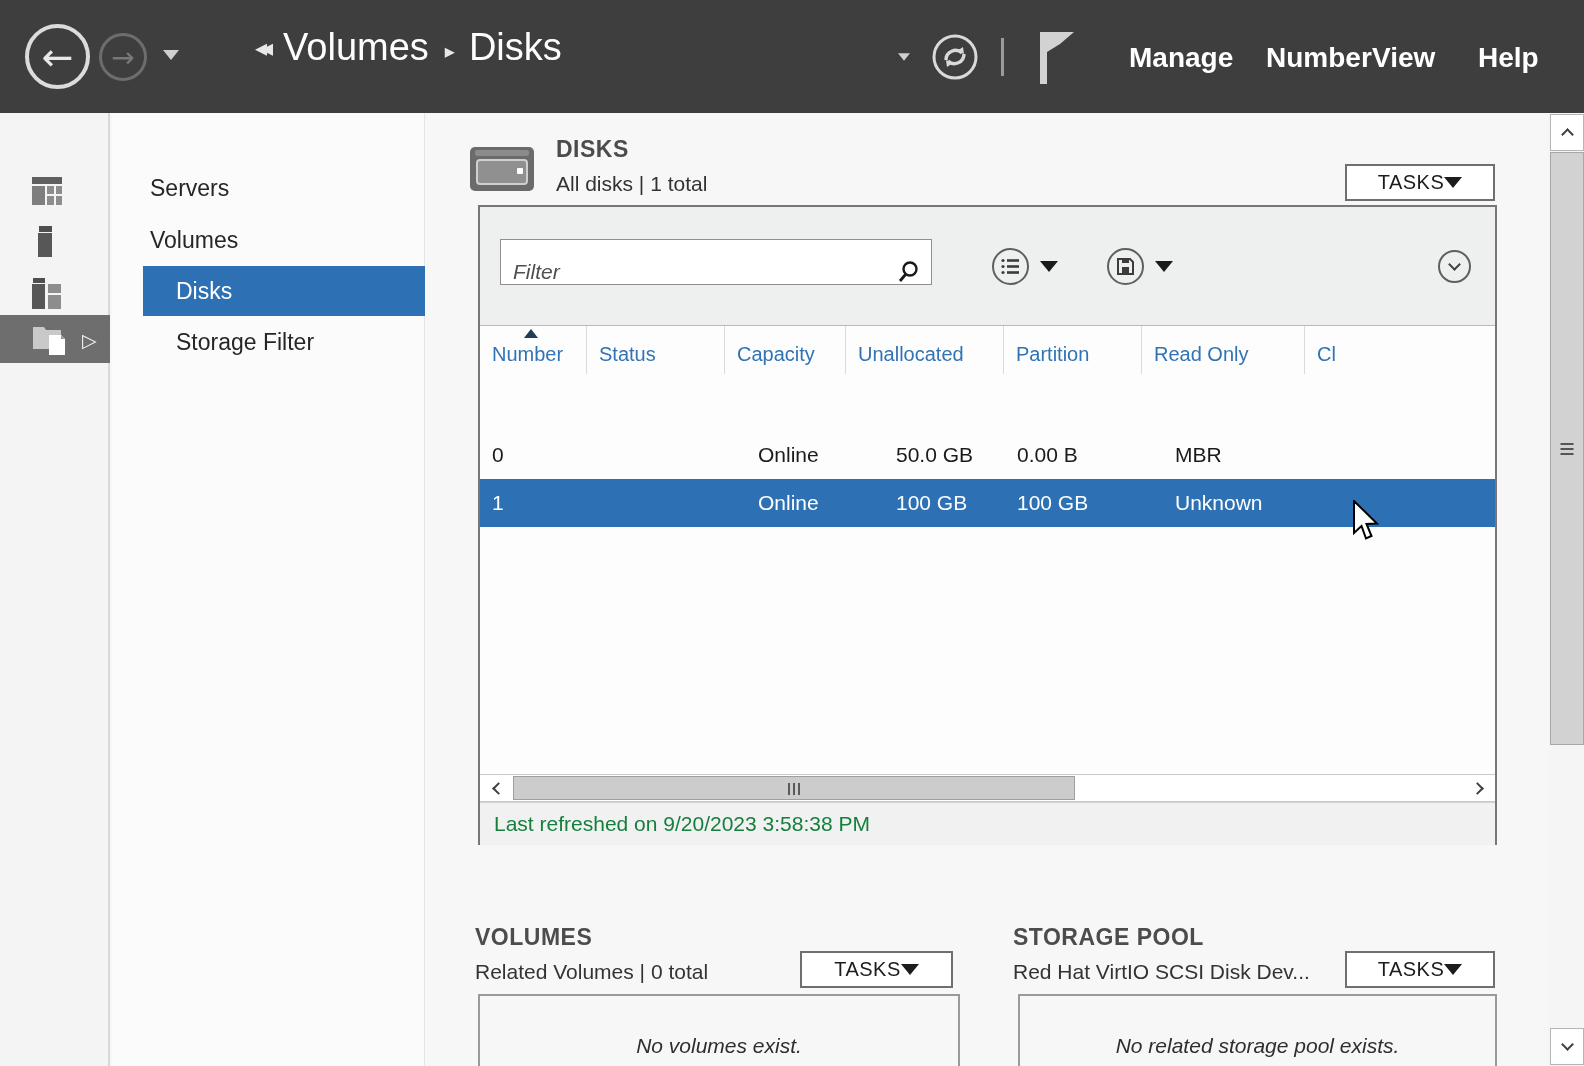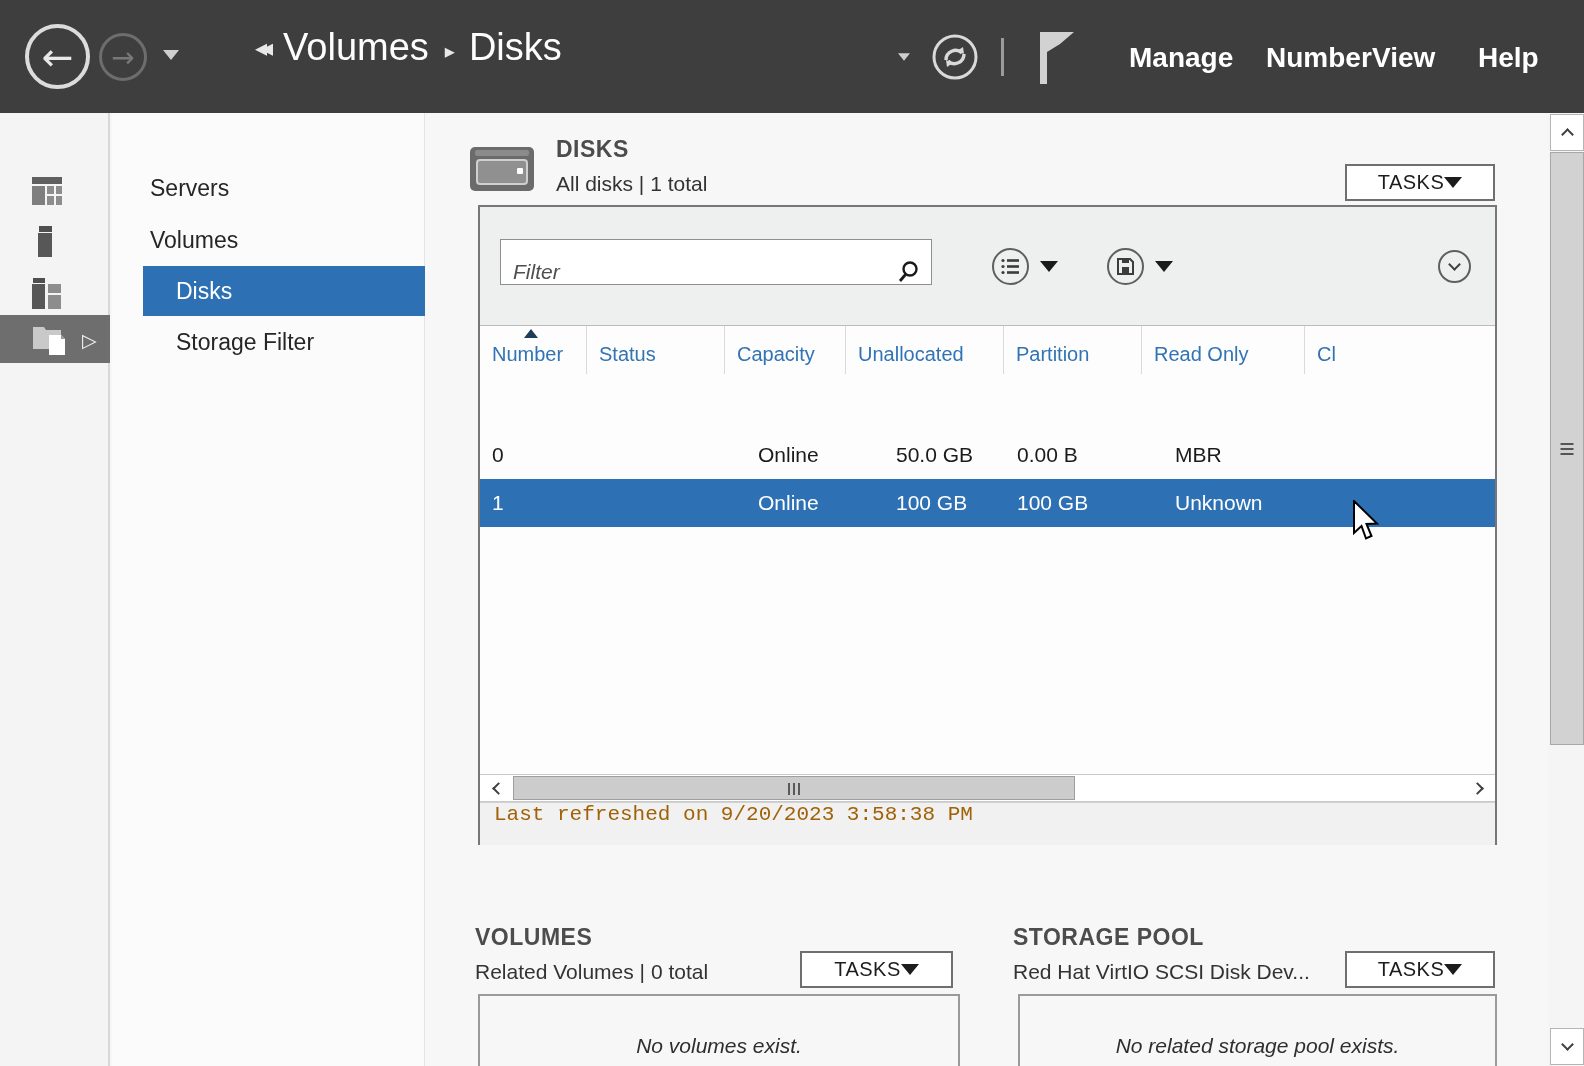--- a/index.html
+++ b/index.html
@@ -79,21 +79,21 @@
   .hs-arrow { position:absolute; top:0; width:32px; height:26px; display:flex; align-items:center; justify-content:center; background:#fff; }
   .hs-thumb { position:absolute; left:33px; top:1px; width:562px; height:24px; background:#cccccc; border:1px solid #9f9f9f; }
   .hgrip { position:absolute; left:50%; top:6px; transform:translateX(-50%); display:flex; gap:3px; }
   .hgrip i { display:block; width:2px; height:12px; background:#5a5a5a; }
   .chev { display:inline-block; width:9px; height:9px; border-left:2px solid #3f3f3f; border-top:2px solid #3f3f3f; }
   .chev-left  { transform:rotate(-45deg); }
   .chev-right { transform:rotate(135deg); }
   .chev-up    { transform:rotate(45deg); }
   .chev-down  { transform:rotate(225deg); }
 
-  .panel-status { position:absolute; left:0; top:595px; width:100%; height:43px; background:#f1f1f1; border-top:1px solid #d2d2d2; display:flex; padding-left:14px; font-size:21px; color:#a16207;font-family:Liberation Mono, monospace; }
+  .panel-status { position:absolute; left:0; top:595px; width:100%; height:43px; background:#f1f1f1; border-top:1px solid #d2d2d2; display:flex; align-items:center; padding-left:14px; font-size:21px; color:#15803d; }
 
   
   .empty-panel { position:absolute; border:2px solid #9a9a9a; background:#f7f7f7; display:flex; justify-content:center; padding-top:38px; font-size:21px; font-style:italic; color:#2e2e2e; }
 
   
   .vscroll { position:absolute; left:1548px; top:113px; width:36px; height:953px; background:#f5f5f5; }
   .vs-arrow { position:absolute; left:2px; width:34px; height:37px; background:#fff; border:1px solid #b5b5b5; display:flex; align-items:center; justify-content:center; }
   .vs-thumb { position:absolute; left:2px; top:39px; width:34px; height:593px; background:#d2d2d2; border:1px solid #a8a8a8; }
   .vgrip { position:absolute; left:50%; top:290px; transform:translateX(-50%); display:flex; flex-direction:column; gap:3px; }
   .vgrip i { display:block; width:13px; height:2px; background:#555; }

